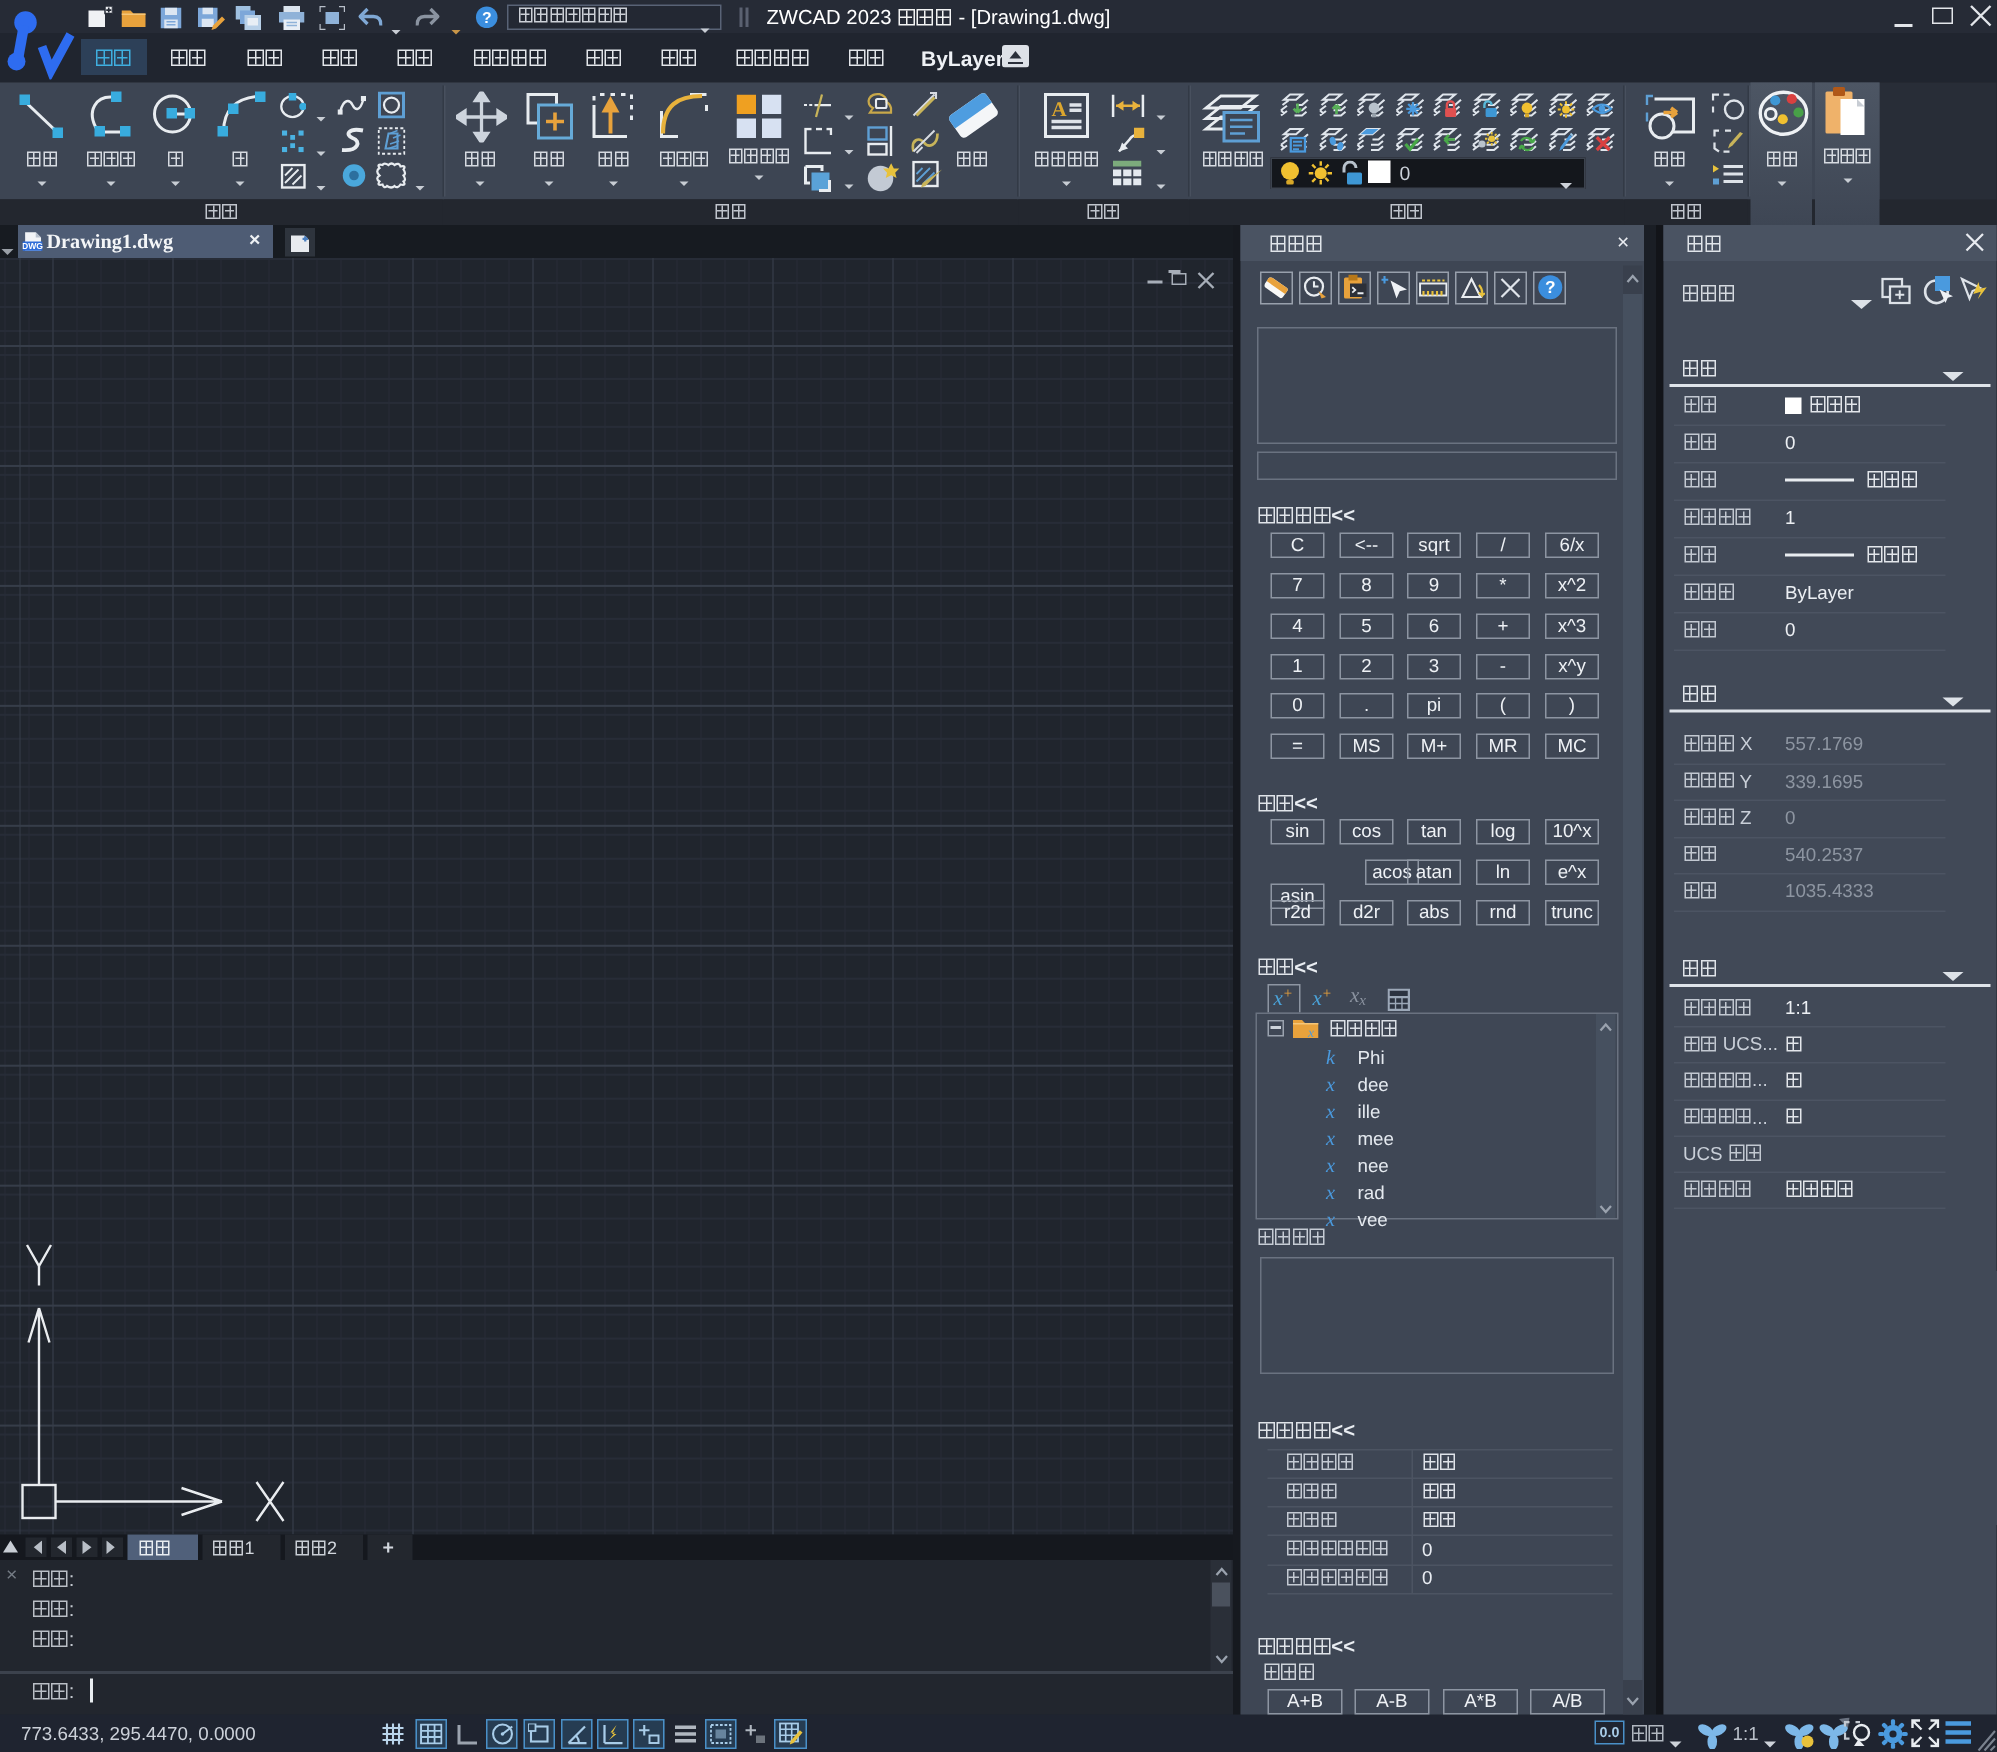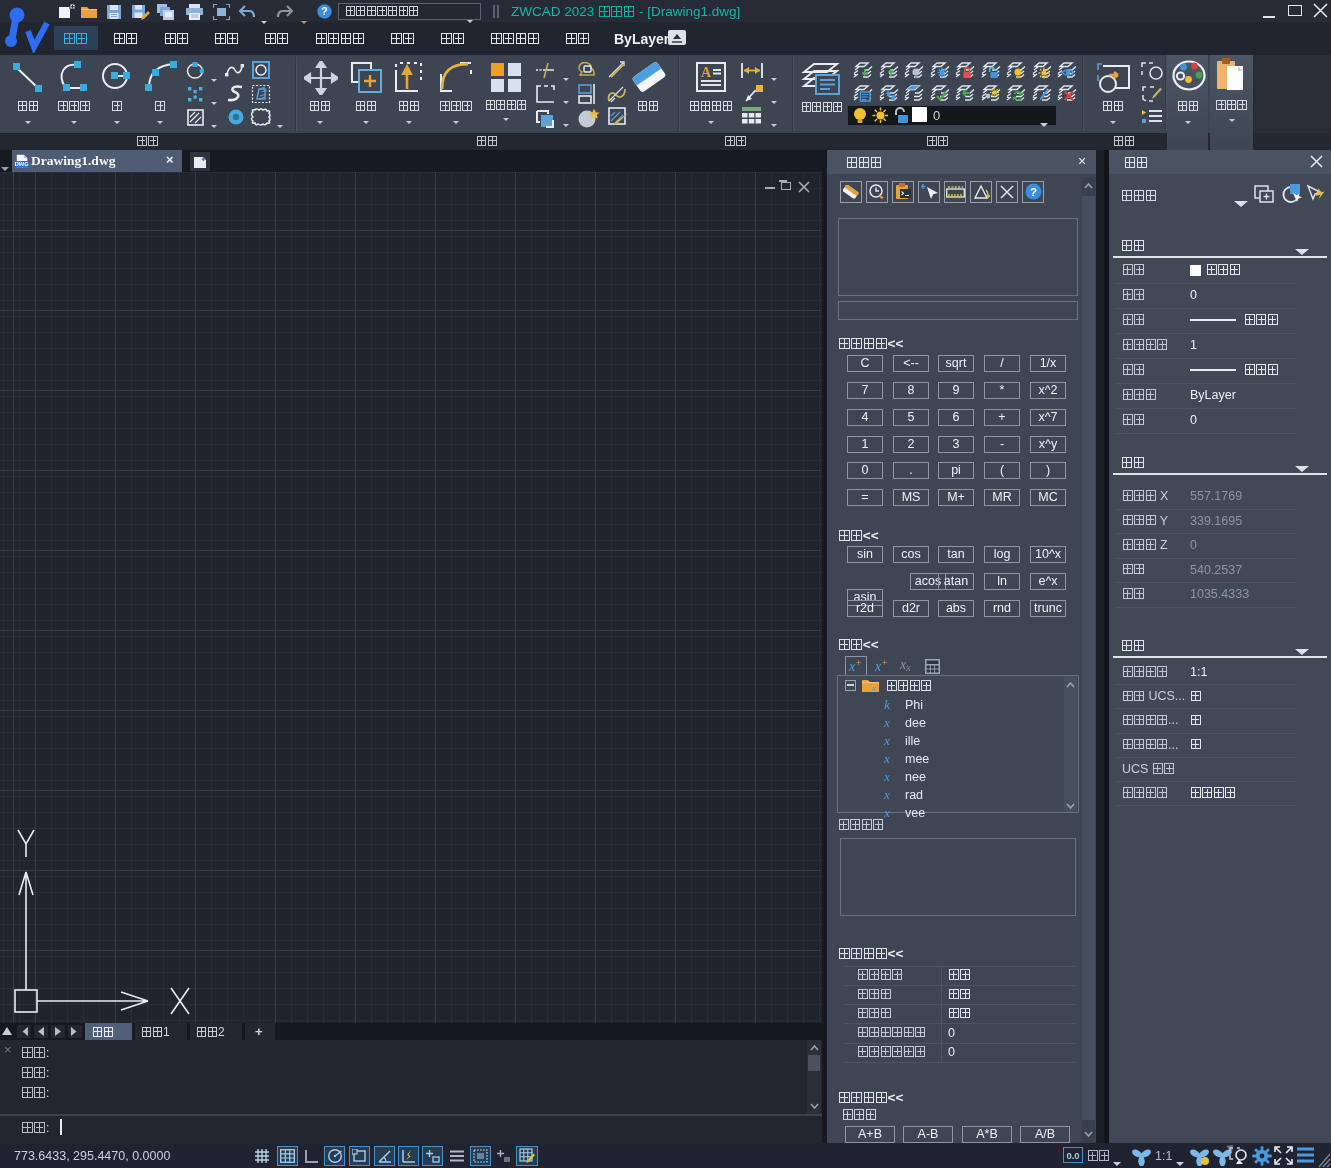--- a/index.html
+++ b/index.html
@@ -97,21 +97,21 @@
 <div class="a" style="left:565px;top:31px;color:#eef1f5;font-size:13.5px;font-weight:bold"><span class="g"></span><span class="g"></span></div>
 <div class="a" style="left:614px;top:31px;color:#eef1f5;font-size:14px;font-weight:bold">ByLayer</div>
 <svg class="a" style="left:668px;top:30px" width="18" height="15" viewBox="0 0 18 15">
       <rect x="0" y="0" width="18" height="15" rx="2" fill="#dde1e7"></rect>
       <path d="M9 4 L13 9 H5 Z" fill="#2a2f3a"></path>
       <path d="M4 12 h10" stroke="#2a2f3a" stroke-width="1.4"></path>
     </svg>
 
 <div class="a" style="left:493px;top:5px;width:1.5px;height:13px;background:#5a6170"></div>
 <div class="a" style="left:497px;top:5px;width:1.5px;height:13px;background:#5a6170"></div>
-<div class="a" style="left:511px;top:4px;color:#14b8a6;font-size:13.5px">ZWCAD 2023 <span class="g"></span><span class="g"></span><span class="g"></span> - [Drawing1.dwg]</div>
+<div class="a" style="left:511px;top:4px;color:#ffffff;font-size:13.5px">ZWCAD 2023 <span class="g"></span><span class="g"></span><span class="g"></span> - [Drawing1.dwg]</div>
 
 <div class="a" style="left:1263px;top:16px;width:12px;height:2px;background:#e3e6ea"></div>
 <div class="a" style="left:1288px;top:5px;width:14px;height:11px;border:1.5px solid #e3e6ea"></div>
 <svg class="a" style="left:1313px;top:2px" width="15" height="17" viewBox="0 0 15 17">
       <path d="M1 2 L14 15 M14 2 L1 15" stroke="#e3e6ea" stroke-width="1.6"></path>
     </svg>
 
 <div class="a" id="ribbon" style="left:0;top:55px;width:1331px;height:95px;background:#282d37">
   <div class="a" style="left:0;top:0;width:1253px;height:78px;background:#3d4553"></div>
   <div class="a" style="left:0;top:78px;width:1331px;height:17px;background:#23272f"></div>
@@ -763,31 +763,31 @@
 
 <div class="a" style="left:838px;top:218px;width:240px;height:78px;border:1px solid #6a7280"></div>
 <div class="a" style="left:838px;top:301px;width:240px;height:19px;border:1px solid #6a7280"></div>
 
 <div class="a tt" style="left:838px;top:336px;font-size:13.5px"><span class="g"></span><span class="g"></span><span class="g"></span><span class="g"></span>&lt;&lt;</div>
 
 <div class="k" style="left:847px;top:355px">C</div>
 <div class="k" style="left:893px;top:355px">&lt;--</div>
 <div class="k" style="left:938px;top:355px">sqrt</div>
 <div class="k" style="left:984px;top:355px">/</div>
-<div class="k" style="left:1030px;top:355px">1/x</div>
+<div class="k" style="left:1030px;top:355px">6/x</div>
 <div class="k" style="left:847px;top:382px">7</div>
 <div class="k" style="left:893px;top:382px">8</div>
 <div class="k" style="left:938px;top:382px">9</div>
 <div class="k" style="left:984px;top:382px">*</div>
 <div class="k" style="left:1030px;top:382px">x^2</div>
 <div class="k" style="left:847px;top:409px">4</div>
 <div class="k" style="left:893px;top:409px">5</div>
 <div class="k" style="left:938px;top:409px">6</div>
 <div class="k" style="left:984px;top:409px">+</div>
-<div class="k" style="left:1030px;top:409px">x^7</div>
+<div class="k" style="left:1030px;top:409px">x^3</div>
 <div class="k" style="left:847px;top:436px">1</div>
 <div class="k" style="left:893px;top:436px">2</div>
 <div class="k" style="left:938px;top:436px">3</div>
 <div class="k" style="left:984px;top:436px">-</div>
 <div class="k" style="left:1030px;top:436px">x^y</div>
 <div class="k" style="left:847px;top:462px">0</div>
 <div class="k" style="left:893px;top:462px">.</div>
 <div class="k" style="left:938px;top:462px">pi</div>
 <div class="k" style="left:984px;top:462px">(</div>
 <div class="k" style="left:1030px;top:462px">)</div>

